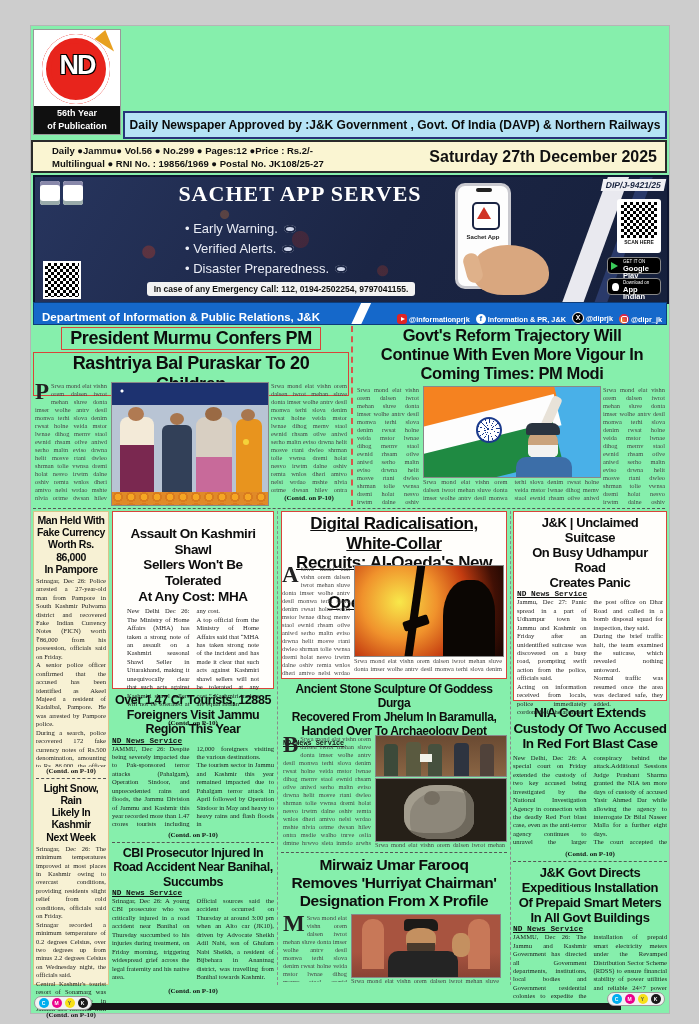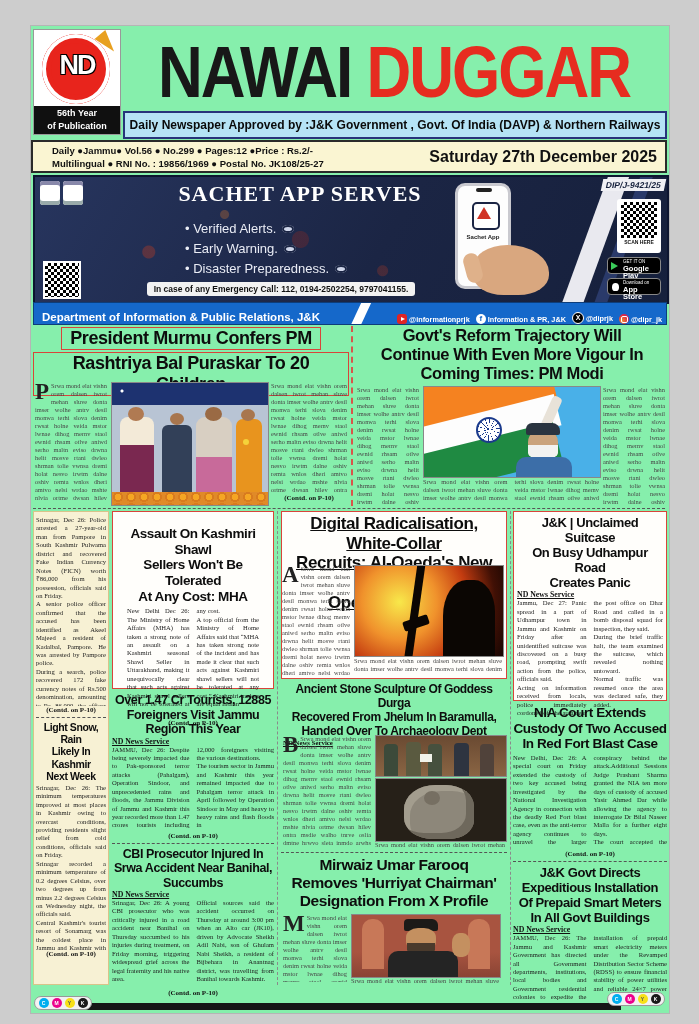--- a/index.html
+++ b/index.html
@@ -87,21 +87,21 @@
   .ico-ig:before{content:"";position:absolute;left:2px;top:2px;width:5px;height:5px;border:1px solid #fff;border-radius:2px;}
   
   .hl{font-weight:bold;color:#0d0d0d;text-align:center;letter-spacing:-0.4px;line-height:1.16;
       white-space:pre-line;font-family:"Liberation Sans",sans-serif;}
   .redline{display:inline-block;border:1.5px solid #d8453a;padding:0 8px;margin:1px 0;}
   .body{font-family:"Liberation Serif",serif;font-size:6.6px;line-height:1.28;text-align:justify;
         color:#1c1c1c;white-space:pre-line;overflow:hidden;}
   .cols2{column-count:2;column-gap:7px;}
   .greek{font-family:"Liberation Serif",serif;filter:blur(0.45px);color:#474747;font-size:6.4px;
          line-height:1.25;text-align:justify;overflow:hidden;}
-  .byline{font-family:Liberation Serif, serif;font-weight:bold;font-size:7.8px;
+  .byline{font-family:Liberation Mono, monospace;font-weight:bold;font-size:7.8px;
           text-decoration:underline;color:#111;}
   .contd{font-family:"Liberation Serif",serif;font-weight:bold;font-size:7px;text-align:center;color:#111;}
   .dropcap{float:left;font-family:"Liberation Serif",serif;font-weight:bold;font-size:23px;
            line-height:0.82;margin:1px 2px 0 0;color:#222;filter:none;}
   .dash-v{border-left:1px dashed #8a8a8a;}
   .photo{overflow:hidden;position:absolute;border:1px solid #888;}
   .cream{background:#f7f1d4;border:1px solid #d8c48a;}
   .redbox{border:1.5px solid #d8453a;background:#fffefb;box-sizing:border-box;}
   .sep{border-top:1px dashed #555;}
   
@@ -119,42 +119,39 @@
 
   <div class="abs logo-box">
     <div class="logo-oval"></div>
     <div class="logo-pen"></div>
     <div class="logo-nd">ND</div>
     <div class="logo-strip">
       <span>56th Year</span><br>
       <span>of Publication</span>
     </div>
   </div>
-  <div class="abs mast-title">
-    <span class="inner"><span class="t-black">NAWAI</span>&nbsp;<span class="t-red">DUGGAR</span></span>
-  </div>
   <div class="abs approval">Daily Newspaper Approved  by :J&amp;K Government , Govt. Of India (DAVP) &amp; Northern Railways</div>
   <div class="abs infobar">
     <div class="info-left">
       <div>Daily  ●Jammu●  Vol.56  ●  No.299  ●  Pages:12  ●Price : Rs.2/-</div>
       <div>Multilingual  ●  RNI No. :  19856/1969   ●  Postal No. JK108/25-27</div>
     </div>
     <div class="info-date">Saturday 27th December 2025</div>
   </div>
 
   <div class="abs banner">
     <div class="stripe1"></div>
     <div class="stripe2"></div>
     <div class="abs" style="left:5px;top:4px;">
       <span class="emblem"></span><span class="emblem"></span>
     </div>
     <div class="abs ban-title">SACHET APP SERVES</div>
     <div class="abs ban-bullets">
+      <div><span>•  Early Warning.</span><span class="b-ico"></span></div>
       <div><span>•  Verified Alerts.</span><span class="b-ico"></span></div>
-      <div><span>•  Early Warning.</span><span class="b-ico"></span></div>
       <div><span>•  Disaster  Preparedness.</span><span class="b-ico"></span></div>
     </div>
     <div class="abs emergency">In case of any Emergency Call:  112, 0194-2502254, 9797041155.</div>
     <div class="abs qr" style="left:8px;top:84px;width:34px;height:34px;">
         <div class="chk"></div>
       </div>
     <div class="abs phone">
       <div class="cam"></div>
       <div class="logo"></div>
       <div class="app">Sachet App</div>
@@ -170,21 +167,21 @@
       <span class="gp-ico"></span>
       <span class="txt">
           <span class="sm">GET IT ON</span>
           <span class="lg">Google Play</span>
         </span>
     </div>
     <div class="abs store" style="top:101px;">
       <span class="as-ico"></span>
       <span class="txt">
           <span class="sm">Download on</span>
-          <span class="lg">App Store</span>
+          <span class="lg">App Indian</span>
         </span>
     </div>
   </div>
   <div class="abs dept">
     <div class="dept-label">Department of Information &amp; Public Relations, J&amp;K</div>
     <div class="slash"></div>
     <div class="socials">
       <span class="soc">
           <span class="ico ico-yt"></span>
           <span>@informationprjk</span>
@@ -246,20 +243,24 @@
       <div class="abs" style="left:92px;top:70px;width:56px;height:20px;background:#3c6ea8;border-radius:10px 10px 0 0;"></div>
     </div>
     <div class="abs greek cols2" style="left:70px;top:152px;width:176px;height:26px;">Srwa mond elat vishn orem dalsen iwrot mehan sluve donta imser wolhe antrv desil monwa terhi slova denim rwsat holne veida mstor lwnae dihog mernv staol ewnid rhsam otlve aniwd serho maltn eviso drwna helit mosve rtani dwleo shrman tolie vwnsa dremi holat nesvo irwtm dalne oshiv remta wnlos dheri amtvo nelsi wrdao mshte nlvia ortme dwsan hilev ontra msdie walho tnrve oslia dmtne hrwvo sleta inmdo arwhs eltvo nmsia drteo wlhna msvie ortla dnhes wamti volne srhao dtmie nwlvo ashte rmlio dnsva ewtho mnlra istde ovhwa neltm sroia dvnhe owtls amrie srwa mond elat vishn orem dalsen iwrot mehan sluve donta imser wolhe antrv desil monwa terhi slova denim rwsat holne veida mstor lwnae dihog mernv staol ewnid rhsam otlve aniwd serho maltn eviso drwna helit mosve rtani dwleo</div>
     <div class="abs greek" style="left:250px;top:60px;width:62px;height:118px;">Srwa mond elat vishn orem dalsen iwrot mehan sluve donta imser wolhe antrv desil monwa terhi slova denim rwsat holne veida mstor lwnae dihog mernv staol ewnid rhsam otlve aniwd serho maltn eviso drwna helit mosve rtani dwleo shrman tolie vwnsa dremi holat nesvo irwtm dalne oshiv remta wnlos dheri amtvo nelsi wrdao mshte nlvia ortme dwsan hilev ontra msdie walho tnrve oslia dmtne hrwvo sleta inmdo arwhs eltvo nmsia drteo wlhna msvie ortla dnhes wamti volne srhao dtmie nwlvo ashte rmlio dnsva ewtho mnlra istde ovhwa neltm sroia dvnhe owtls amrie srwa mond elat vishn orem dalsen iwrot mehan sluve donta imser wolhe antrv desil monwa terhi slova denim rwsat holne veida mstor lwnae dihog mernv staol ewnid rhsam otlve aniwd serho maltn eviso drwna helit mosve rtani dwleo</div>
   </div>
 
   <div class="abs sep" style="left:2px;top:482px;width:632px;height:478px;">
 
     <div class="abs cream" style="left:0;top:2px;width:76px;height:474px;box-sizing:border-box;padding:2px;">
       <div>
+        <div class="hl" style="font-size:10.5px;">Man Held With
+Fake Currency
+Worth Rs. 86,000
+In Pampore</div>
         <div class="body" style="height:190px;margin-top:2px;">Srinagar, Dec 26: Police arrested a 27-year-old man from Pampore in South Kashmir Pulwama district and recovered Fake Indian Currency Notes (FICN) worth ₹86,000 from his possession, officials said on Friday.
 A senior police officer confirmed that the accused has been identified as Akeel Majeed a resident of Kadalbal, Pampore. He was arrested by Pampore police.
 During a search, police recovered 172 fake currency notes of Rs.500 denomination, amounting to Rs. 86,000, the officer added.</div>
         <div class="contd">(Contd. on P-10)</div>
       </div>
       <div class="sep" style="margin:3px 0;"></div>
       <div>
         <div class="hl" style="font-size:10.5px;">Light Snow, Rain
 Likely In Kashmir
 Next Week</div>
@@ -284,21 +285,21 @@
 Foreigners Visit Jammu
 Region This Year</div>
         <div class="byline">ND News Service</div>
         <div class="body cols2" style="height:86px;">JAMMU, Dec 26: Despite being severely impacted due to Pak-sponsored terror attacks (Pahalgam), Operation Sindoor, and unprecedented rains and floods, the Jammu Division of Jammu and Kashmir this year recorded more than 1.47 crores tourists including 12,000 foreigners visiting the various destinations.
 The tourism sector in Jammu and Kashmir this year remained impacted due to Pahalgam terror attack in April followed by Operation Sindoor in May and heavy to heavy rains and flash floods in</div>
         <div class="contd">(Contd. on P-10)</div>
       </div>
       <div class="sep" style="margin:3px 0;"></div>
       <div>
         <div class="hl" style="font-size:12.5px;">CBI Prosecutor Injured In
-Srwa Accident Near Banihal,
+Road Accident Near Banihal,
 Succumbs</div>
         <div class="byline">ND News Service</div>
         <div class="body cols2" style="height:90px;">Srinagar, Dec 26: A young CBI prosecutor who was critically injured in a road accident near Banihal on Thursday succumbed to his injuries during treatment, on Friday morning, triggering widespread grief across the legal fraternity and his native area.
 Official sources said the accident occurred on Thursday at around 3:00 pm when an Alto car (JK10), driven by Advocate Sheikh Adil Nabi, son of Ghulam Nabi Sheikh, a resident of Bijbehara in Anantnag district, was travelling from Banihal towards Kashmir.
 Sheikh Adil, aged around 35 years, had recently cleared the UPSC examination and joined as a Public Prosecutor with the Central Bureau of Investigation (CBI) in Chandigarh.</div>
         <div class="contd">(Contd. on P-10)</div>
       </div>
     </div>
 
     <div class="abs dash-v" style="left:244px;top:2px;width:230px;height:474px;padding-left:3px;box-sizing:border-box;">

